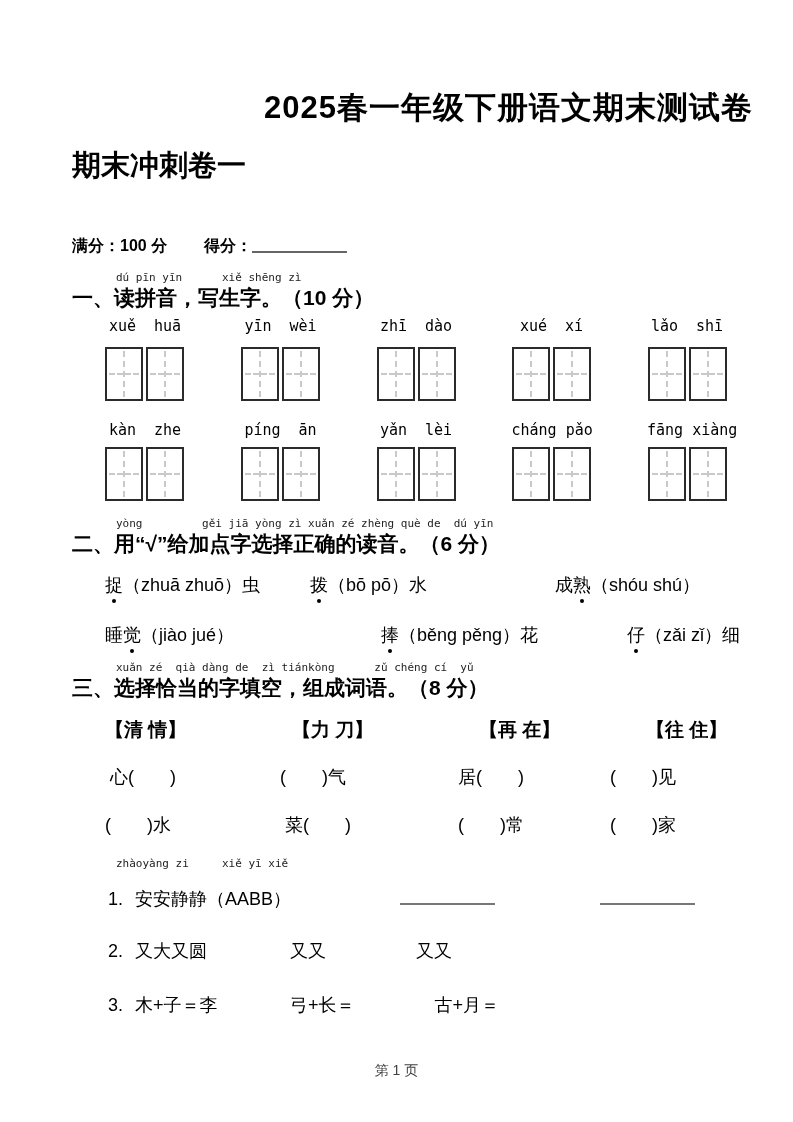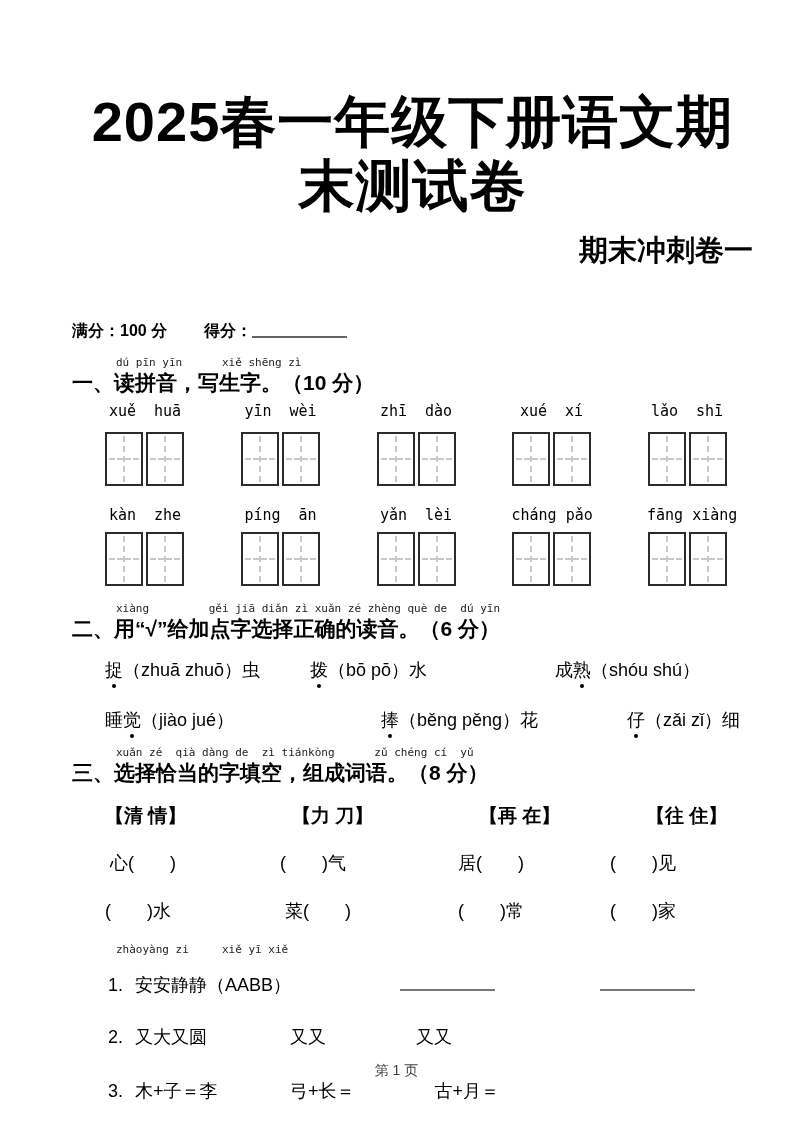--- a/index.html
+++ b/index.html
@@ -9,26 +9,26 @@
     width:793px; height:1122px;
     margin:0 auto;
     background:#ffffff;
     color:#000;
     font-family:"Liberation Sans","DejaVu Sans",sans-serif;
     overflow:hidden;
     padding:90px 40px 0 72px;
   }
   
   .title {
-    text-align:center; font-size:56px; font-weight:900;
+    text-align:right; font-size:31px; font-weight:900;
     letter-spacing:1px; line-height:1.15;
     font-family:"Liberation Sans","DejaVu Sans",sans-serif;
   }
   .subtitle {
-    text-align:right; font-size:29px; font-weight:900; margin-top:12px;
+    text-align:left; font-size:29px; font-weight:900; margin-top:20px;
   }
   .score-line {
     margin-top:50px; 
     font-size:16px; font-weight:bold;
   }
   .score-line .blank { width:95px; border-bottom:2px solid #666; }
   
   .blank { display:inline-block; height:2px; border-bottom:2px solid #555; vertical-align:-2px; }
   .sec-pinyin {
     font-size:11px; color:#222; white-space:pre;
@@ -168,21 +168,21 @@
         <div class="tzg"></div>
         <div class="tzg"></div>
       </div>
     <div class="tzg-pair">
         <div class="tzg"></div>
         <div class="tzg"></div>
       </div>
   </div>
 
   <div class="mt16">
-    <div class="sec-pinyin">xiàng         gěi jiā diǎn zì xuǎn zé zhèng què de  dú yīn</div>
+    <div class="sec-pinyin">yòng         gěi jiā yòng zì xuǎn zé zhèng què de  dú yīn</div>
     <div class="sec-title">二、用“√”给加点字选择正确的读音。（6 分）</div>
   </div>
 
   <div class="s2-row s2-row1 mt16">
     <span class="s2-item"><span></span><span class="dot">捉</span><span>（zhuā zhuō）虫</span></span>
     <span class="s2-item"><span></span><span class="dot">拨</span><span>（bō pō）水</span></span>
     <span class="s2-item"><span>成</span><span class="dot">熟</span><span>（shóu shú）</span></span>
   </div>
   <div class="s2-row s2-row2 mt26">
     <span class="s2-item"><span>睡</span><span class="dot">觉</span><span>（jiào jué）</span></span>

